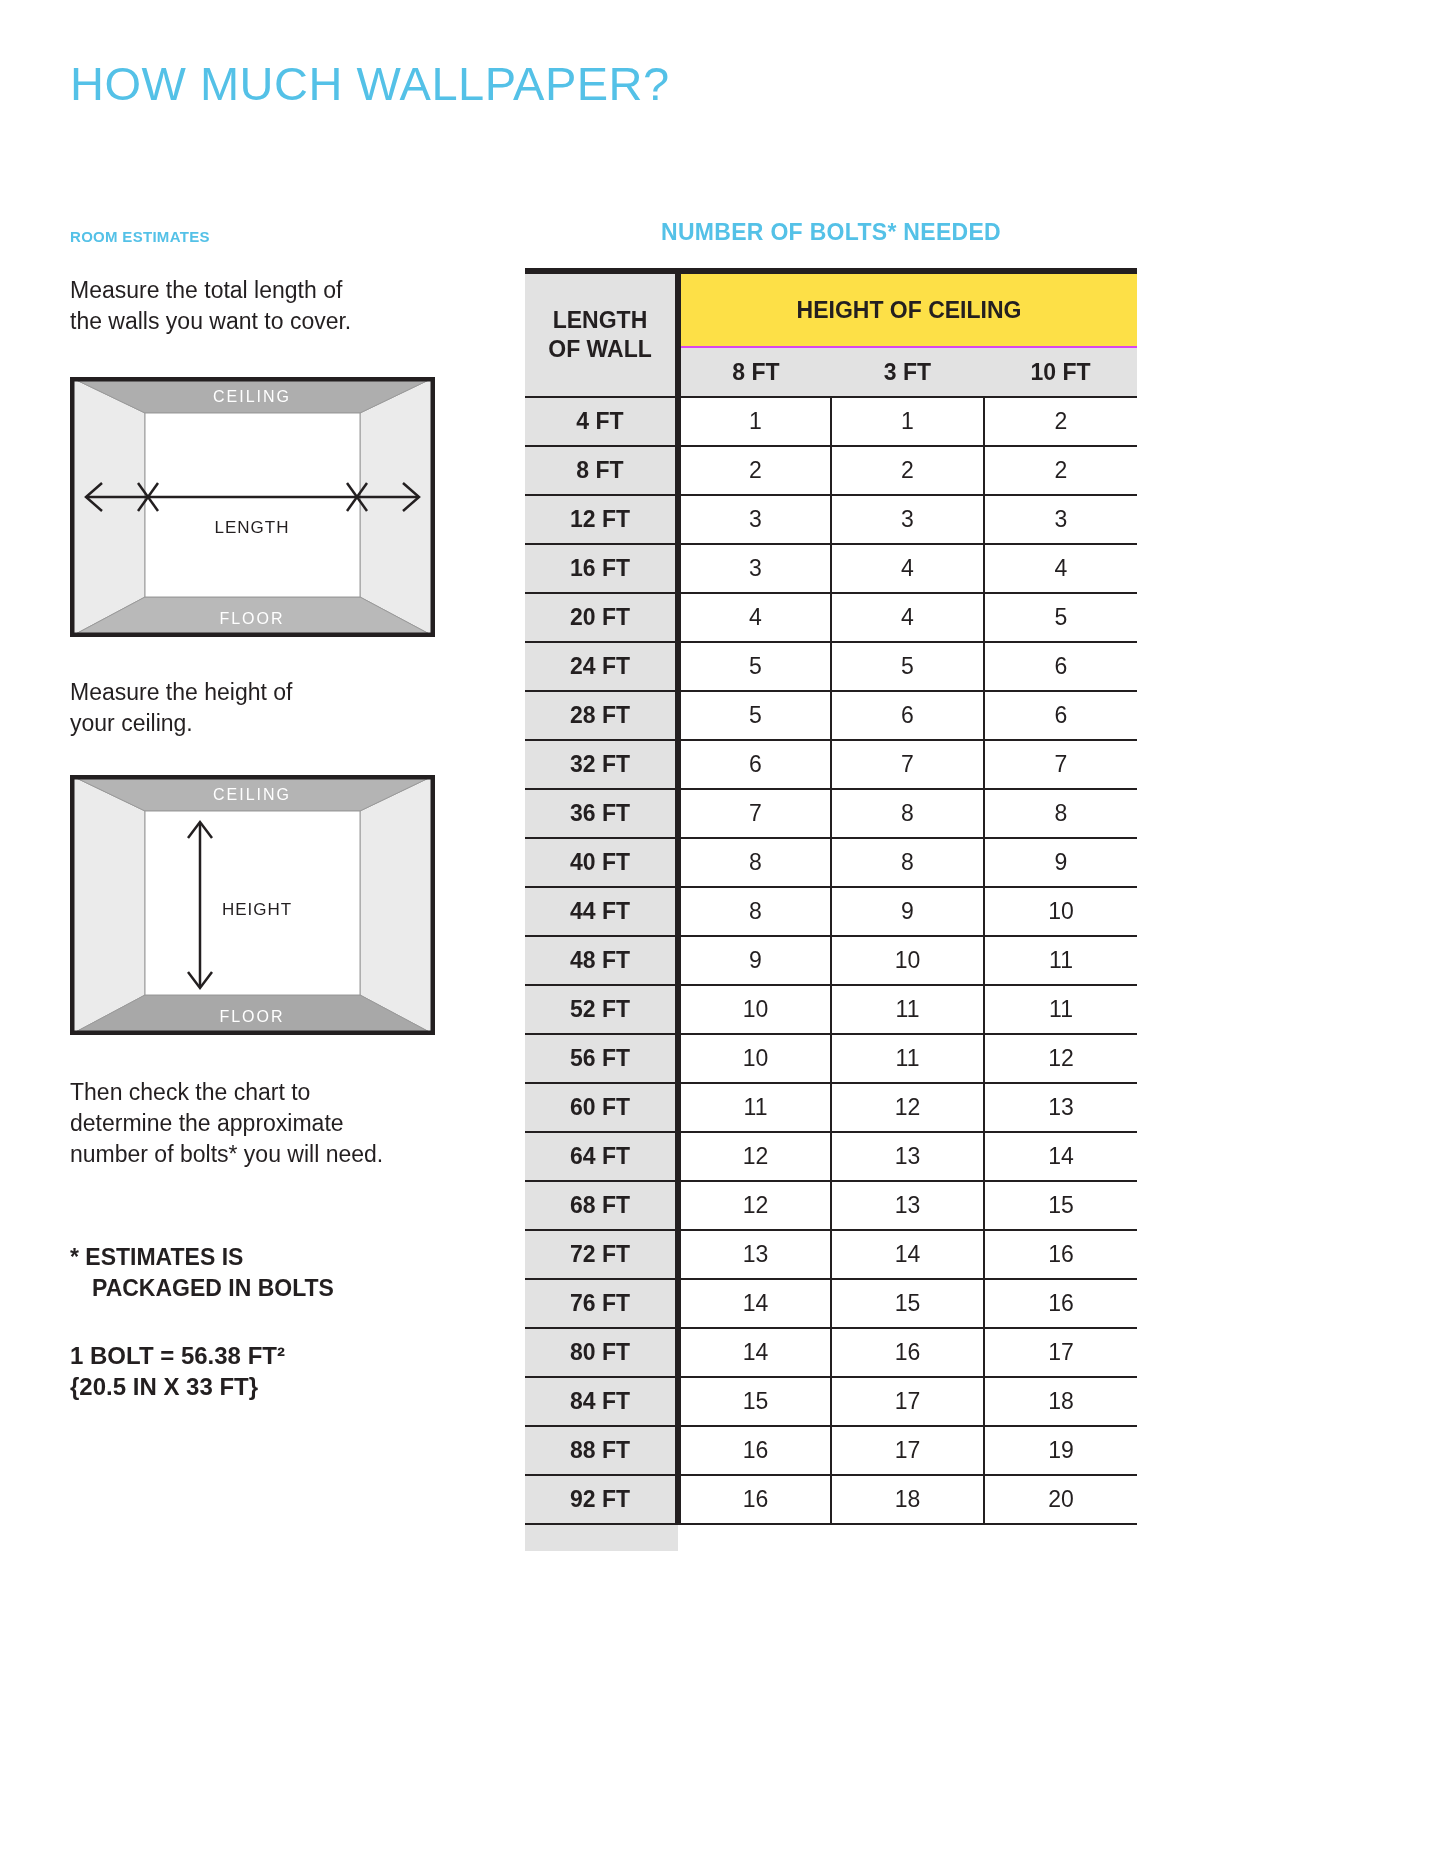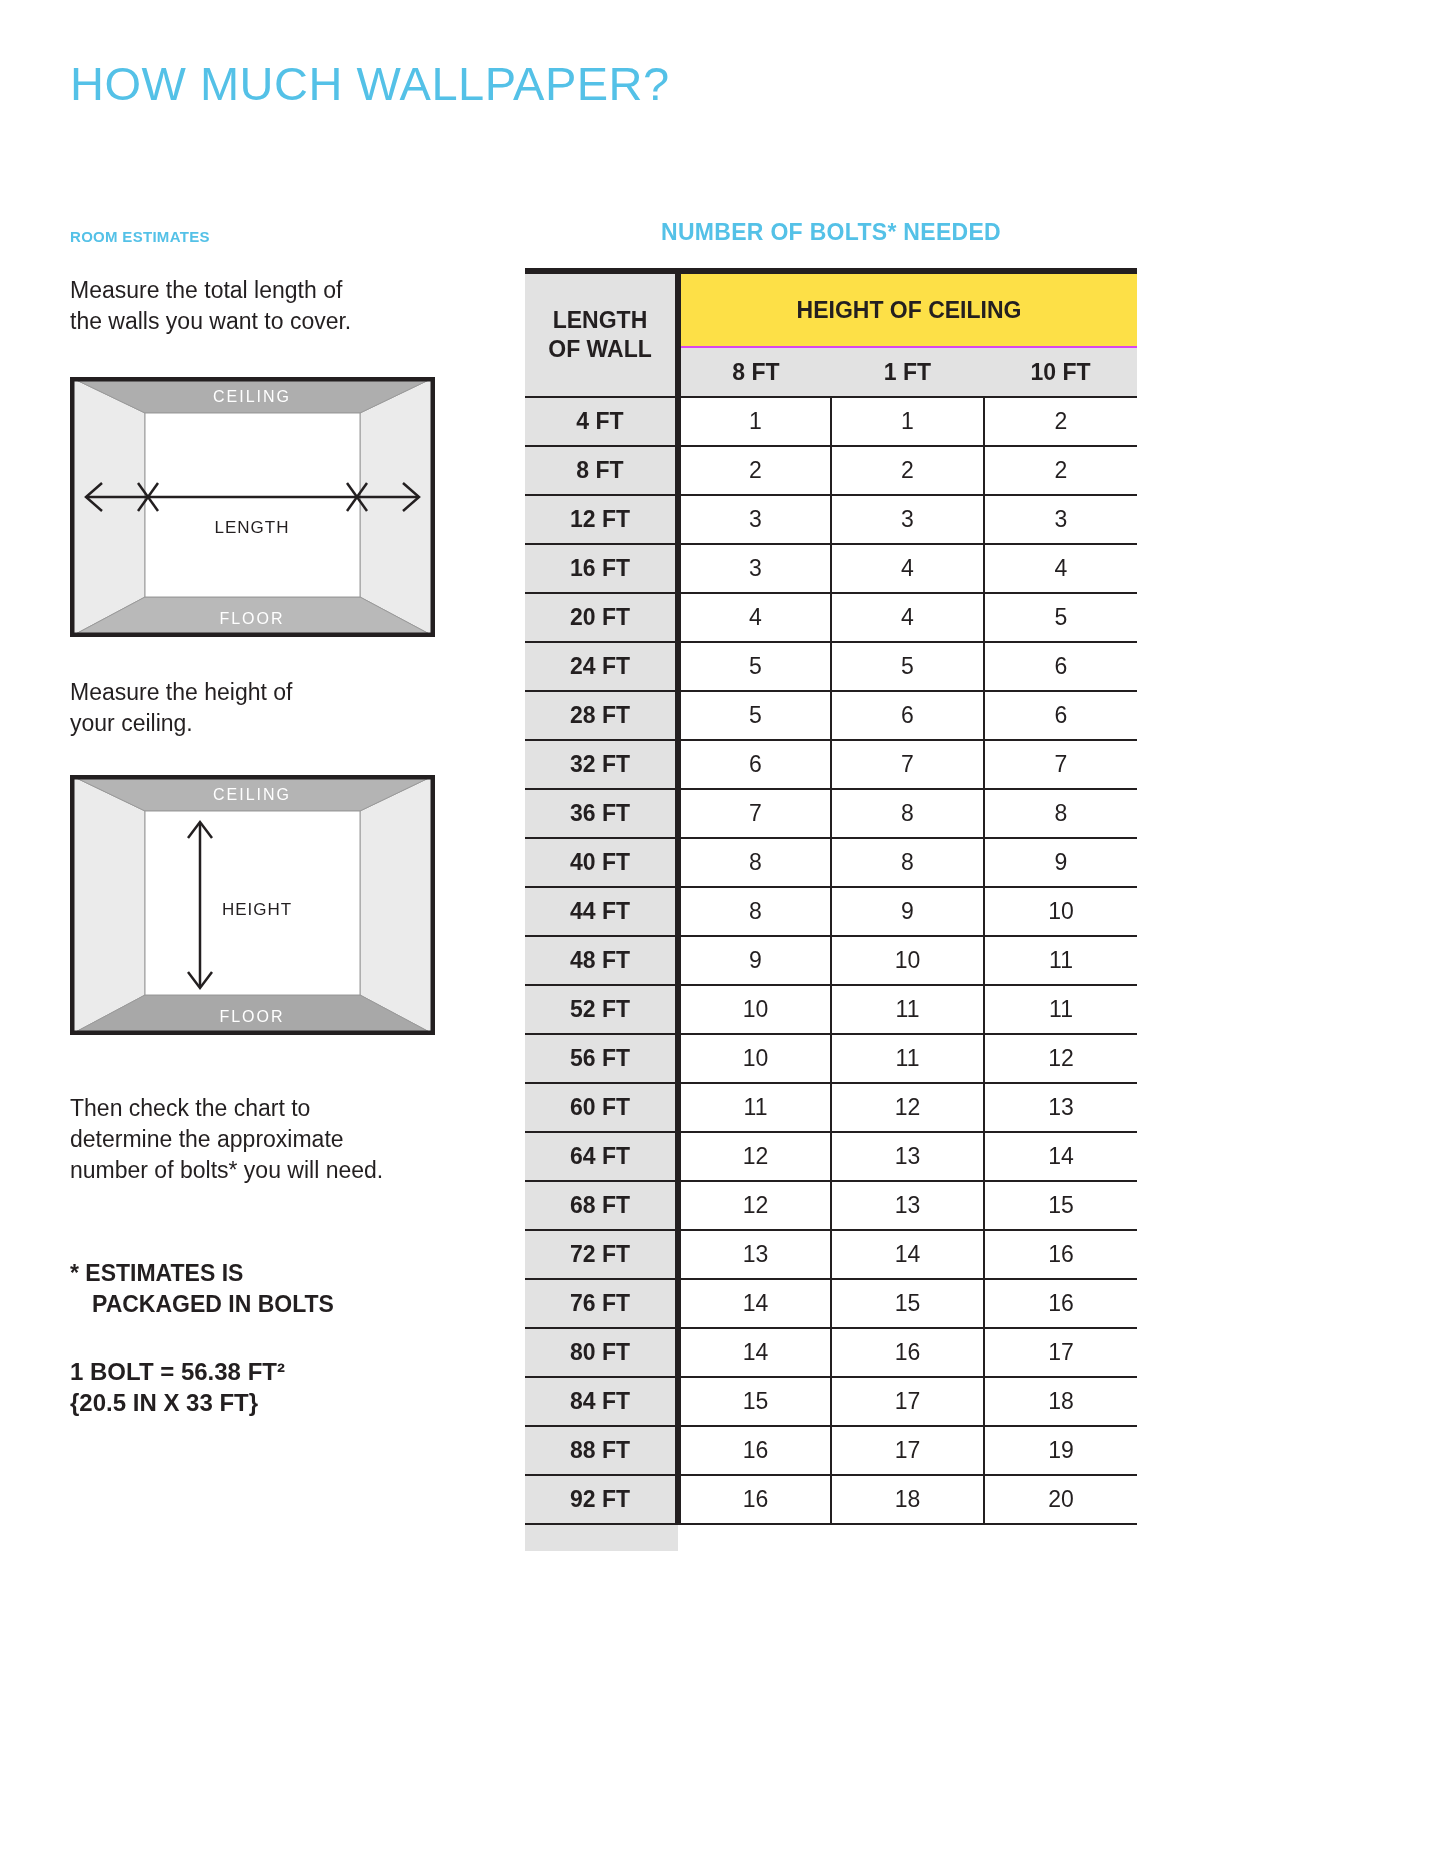--- a/index.html
+++ b/index.html
@@ -119,21 +119,21 @@
         <line x1="130" y1="48" x2="130" y2="212"></line>
         <polyline points="118,63 130,47 142,63"></polyline>
         <polyline points="118,197 130,213 142,197"></polyline>
       </g>
       <rect x="2" y="2" width="361" height="256" fill="none" stroke="#231f20" stroke-width="5"></rect>
       <text class="room-label" x="182" y="25" text-anchor="middle">CEILING</text>
       <text class="room-label" x="182" y="247" text-anchor="middle">FLOOR</text>
       <text class="dim-label" x="152" y="140" text-anchor="start">HEIGHT</text>
     </svg>
 
-    <p class="body-text" style="margin-top:58px;">Then check the chart to
+    <p class="body-text" style="margin-top:42px;">Then check the chart to
 determine the approximate
 number of bolts* you will need.</p>
 
     <div class="footnote">
       <span>* ESTIMATES IS</span>
       <span class="indent">PACKAGED IN BOLTS</span>
     </div>
 
     <div class="bolt-info">
       <div>1 BOLT = 56.38 FT²</div>
@@ -153,21 +153,21 @@
     <thead>
       <tr>
         <th rowspan="2" class="len-head">
           <span>LENGTH</span><br>
           <span>OF WALL</span>
         </th>
         <th colspan="3" class="ceil-head">HEIGHT OF CEILING</th>
       </tr>
       <tr>
         <th class="sub-head">8 FT</th>
-        <th class="sub-head">1 FT</th>
+        <th class="sub-head">3 FT</th>
         <th class="sub-head">10 FT</th>
       </tr>
     </thead>
     <tbody>
         <tr>
           <td class="len-cell">4 FT</td>
           <td class="val-cell">1</td>
           <td class="val-cell">1</td>
           <td class="val-cell">2</td>
         </tr>

